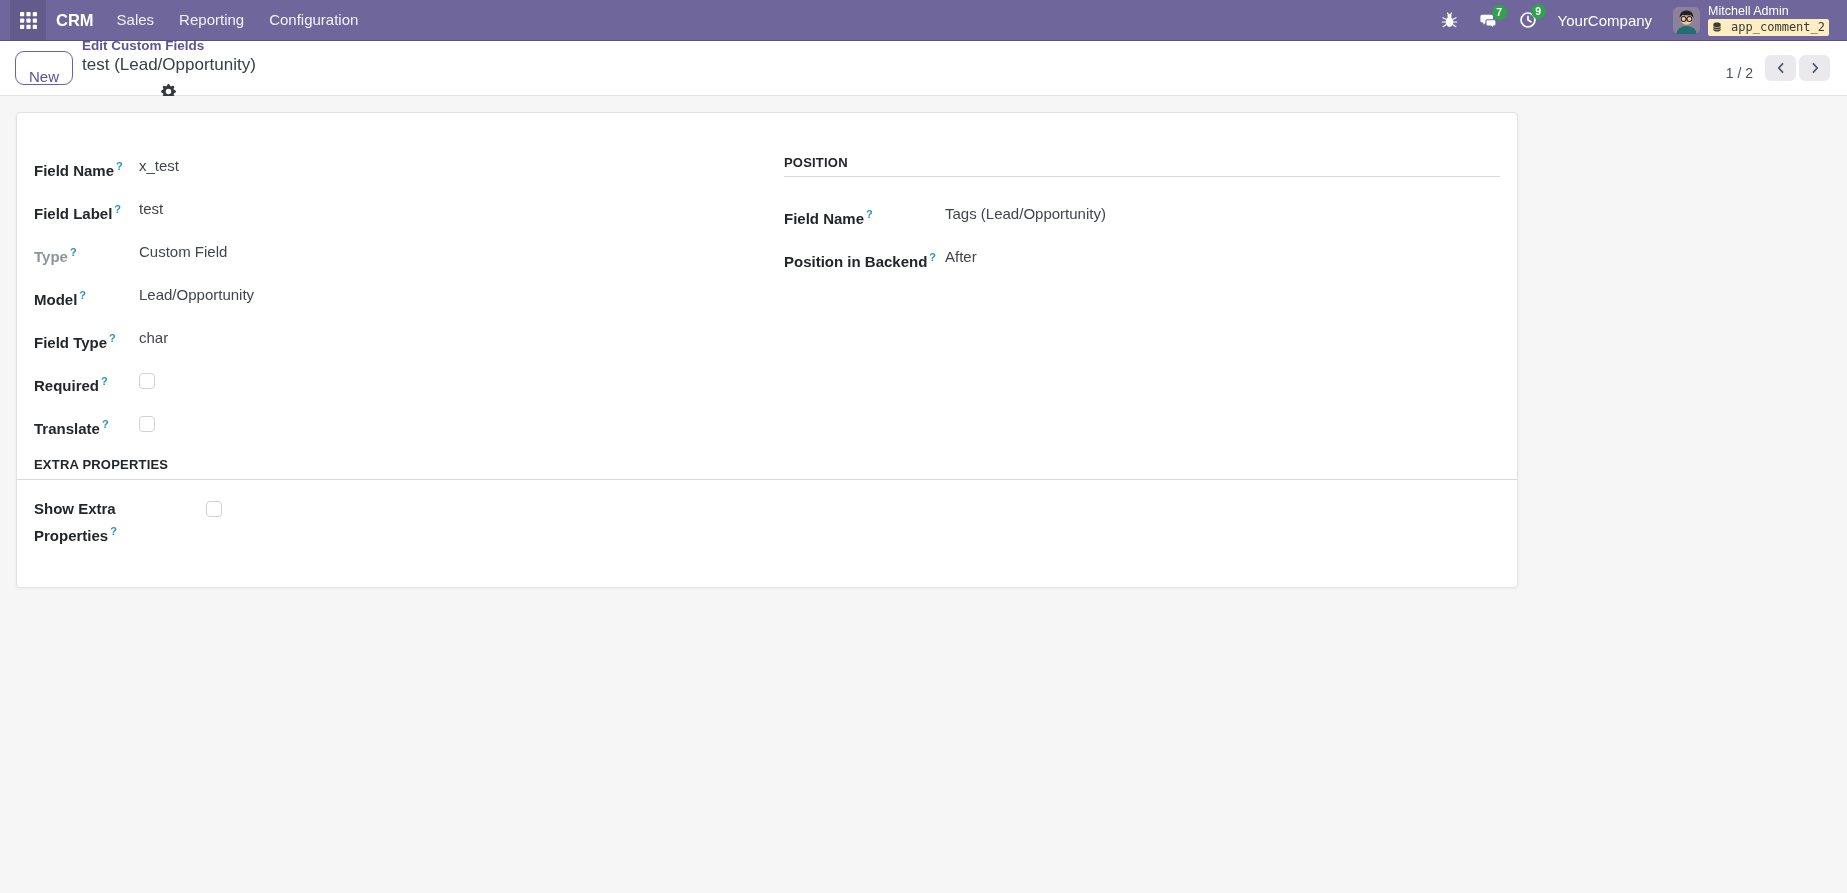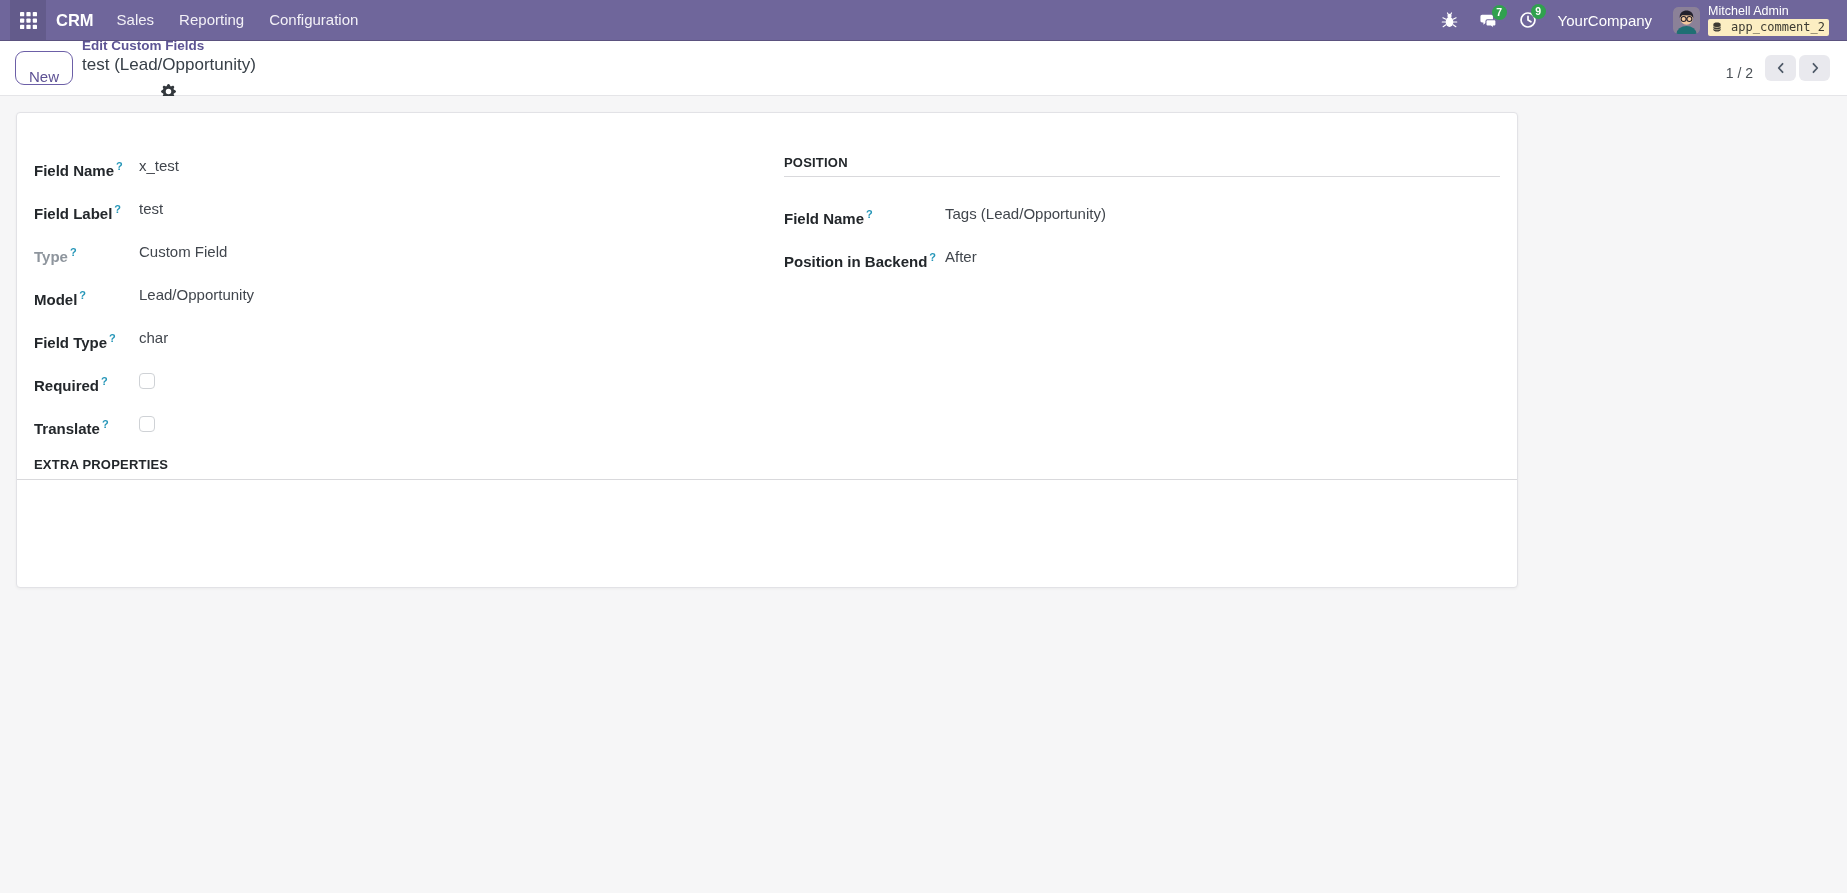--- a/index.html
+++ b/index.html
@@ -271,16 +271,20 @@
             <span class="lbl"><span>Position in Backend</span><sup>?</sup></span>
             <span class="val">After</span>
           </div>
         </section>
       </div>
 
       <section class="extra-sec">
         <div class="extra-head">
           <span class="t">EXTRA PROPERTIES</span>
         </div>
+        <div class="extra-row">
+          <span class="lbl-extra"><span>Show Extra Properties</span><sup>?</sup></span>
+          <span class="checkbox"></span>
+        </div>
       </section>
     </div>
   </main>
 </div>
 
 </body></html>

